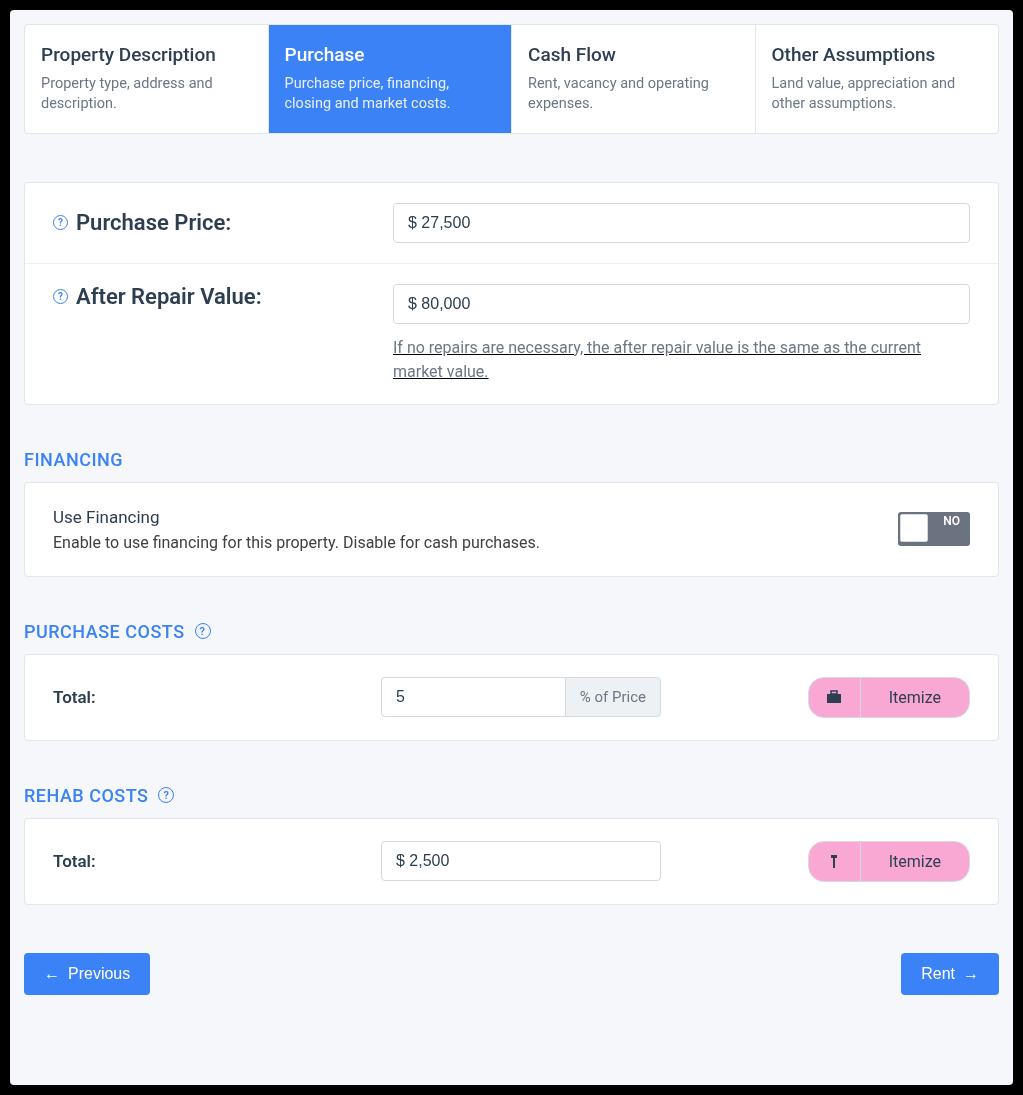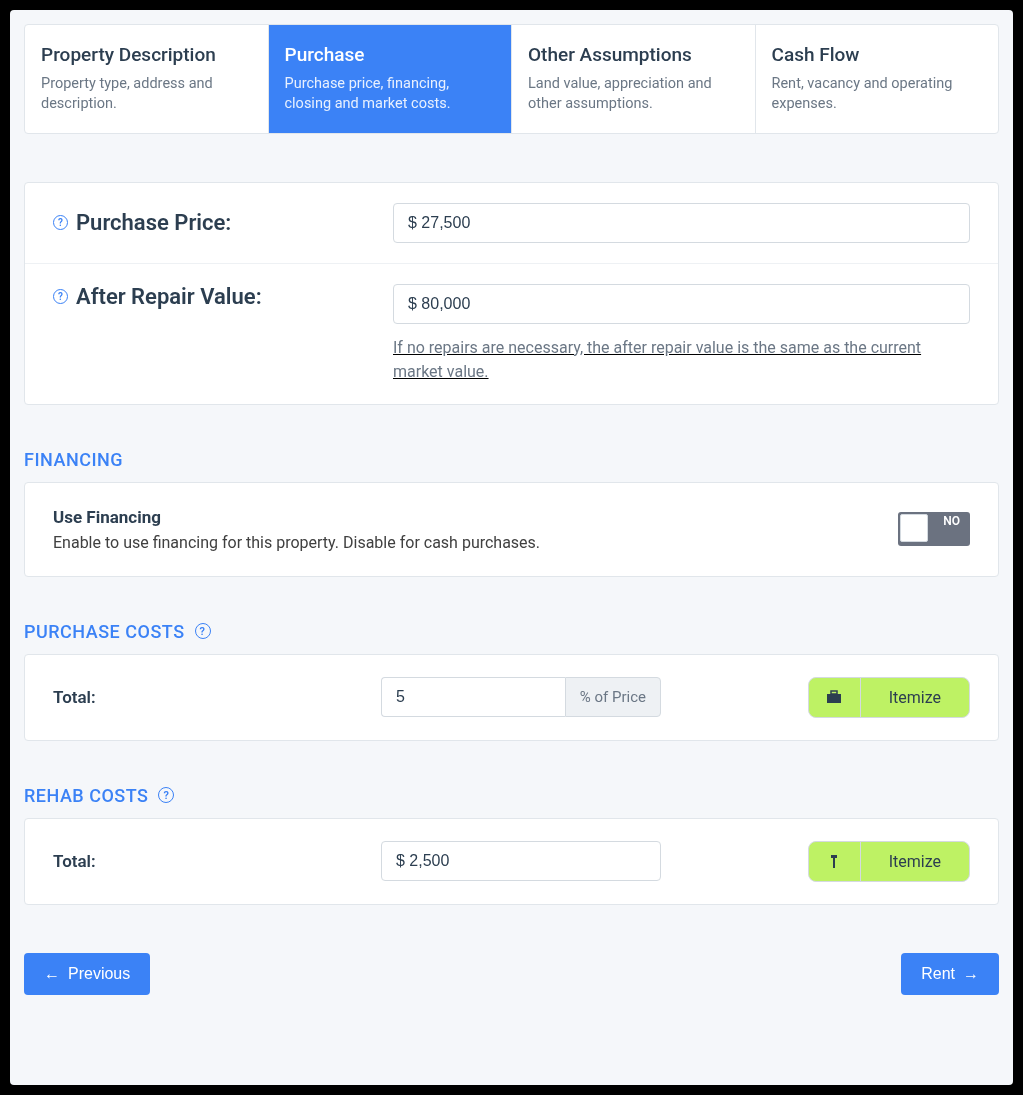--- a/index.html
+++ b/index.html
@@ -24,33 +24,33 @@
 .label { font-size: 22px; font-weight: 600; color: #2c3e50; }
 .help-icon { width: 15px; height: 15px; border: 1.5px solid #3b82f6; border-radius: 50%; display: inline-flex; align-items: center; justify-content: center; font-size: 10px; color: #3b82f6; font-weight: 600; flex-shrink: 0; }
 .field-col { flex: 1; text-decoration: underline; }
 .input { width: 100%; padding: 10px 14px; font-size: 16px; border: 1px solid #d4dae0; border-radius: 4px; color: #2c3e50; }
 .hint { font-size: 16px; color: #6b7785; margin-top: 12px; line-height: 1.5; }
 
 .section-title { font-size: 18px; font-weight: 500; color: #3b82f6; letter-spacing: 0.5px; margin-top: 44px; display: flex; align-items: center; gap: 10px; }
 .section-title .help-icon { width: 16px; height: 16px; font-size: 11px; }
 
 .fin-row { display: flex; justify-content: space-between; align-items: center; padding: 24px 28px; }
-.fin-text .fin-title { font-size: 17px; font-weight: 700; color: #2c3e50; margin-bottom: 6px; }
+.fin-text .fin-title { font-size: 17px; font-weight: 400; color: #2c3e50; margin-bottom: 6px; }
 .fin-text .fin-sub { font-size: 16px; color: #404040; }
 .toggle { width: 72px; height: 34px; background: #6b7280; border-radius: 3px; display: flex; align-items: flex-start; padding: 2px; cursor: pointer; position: relative; }
 .toggle-knob { width: 28px; height: 28px; background: #fff; border-radius: 2px; border: 1px solid #d4dae0; }
 .toggle-label { color: #fff; font-size: 12px; font-weight: 600; position: absolute; right: 10px; }
 
 .cost-row { display: flex; align-items: center; padding: 22px 28px; gap: 16px; }
 .cost-label { width: 312px; font-size: 17px; font-weight: 600; color: #2c3e50; }
 .input-group { display: flex; width: 280px; }
 .input-group .input { border-radius: 4px 0 0 4px; border-right: none; }
 .input-addon { padding: 10px 14px; background: #eef1f4; border: 1px solid #d4dae0; border-radius: 0 4px 4px 0; font-size: 15px; color: #6b7785; white-space: nowrap; display: flex; align-items: center; }
 .spacer { flex: 1; }
-.itemize-btn { display: flex; border: 1px solid #d4dae0; border-radius: 8px; overflow: hidden; cursor: pointer; background: #bef264; }
+.itemize-btn { display: flex; border: 1px solid #d4dae0; border-radius: 16px; overflow: hidden; cursor: pointer; background: #f9a8d4; }
 .itemize-icon { width: 52px; display: flex; align-items: center; justify-content: center; border-right: 1px solid #d4dae0; color: #2c3e50; }
 .itemize-text { padding: 10px 28px; font-size: 16px; color: #2c3e50; }
 
 .footer { display: flex; justify-content: space-between; margin-top: 48px; }
 .btn { padding: 12px 20px; background: #3b82f6; color: #fff; border: none; border-radius: 4px; font-size: 16px; cursor: pointer; display: flex; align-items: center; gap: 8px; }
 .arrow { font-size: 16px; }
 
 .input-solo { width: 280px; }
 </style>
 </head>
@@ -61,26 +61,26 @@
   <div class="tabs">
     <div class="tab">
       <div class="tab-title">Property Description</div>
       <div class="tab-sub">Property type, address and description.</div>
     </div>
     <div class="tab active">
       <div class="tab-title">Purchase</div>
       <div class="tab-sub">Purchase price, financing, closing and market costs.</div>
     </div>
     <div class="tab">
+      <div class="tab-title">Cash Flow</div>
+      <div class="tab-sub">Rent, vacancy and operating expenses.</div>
+    </div>
+    <div class="tab">
       <div class="tab-title">Other Assumptions</div>
       <div class="tab-sub">Land value, appreciation and other assumptions.</div>
-    </div>
-    <div class="tab">
-      <div class="tab-title">Cash Flow</div>
-      <div class="tab-sub">Rent, vacancy and operating expenses.</div>
     </div>
   </div>
 
   <div class="panel">
     <div class="row divider center">
       <div class="label-col">
         <span class="help-icon">?</span>
         <span class="label">Purchase Price:</span>
       </div>
       <div class="field-col">

